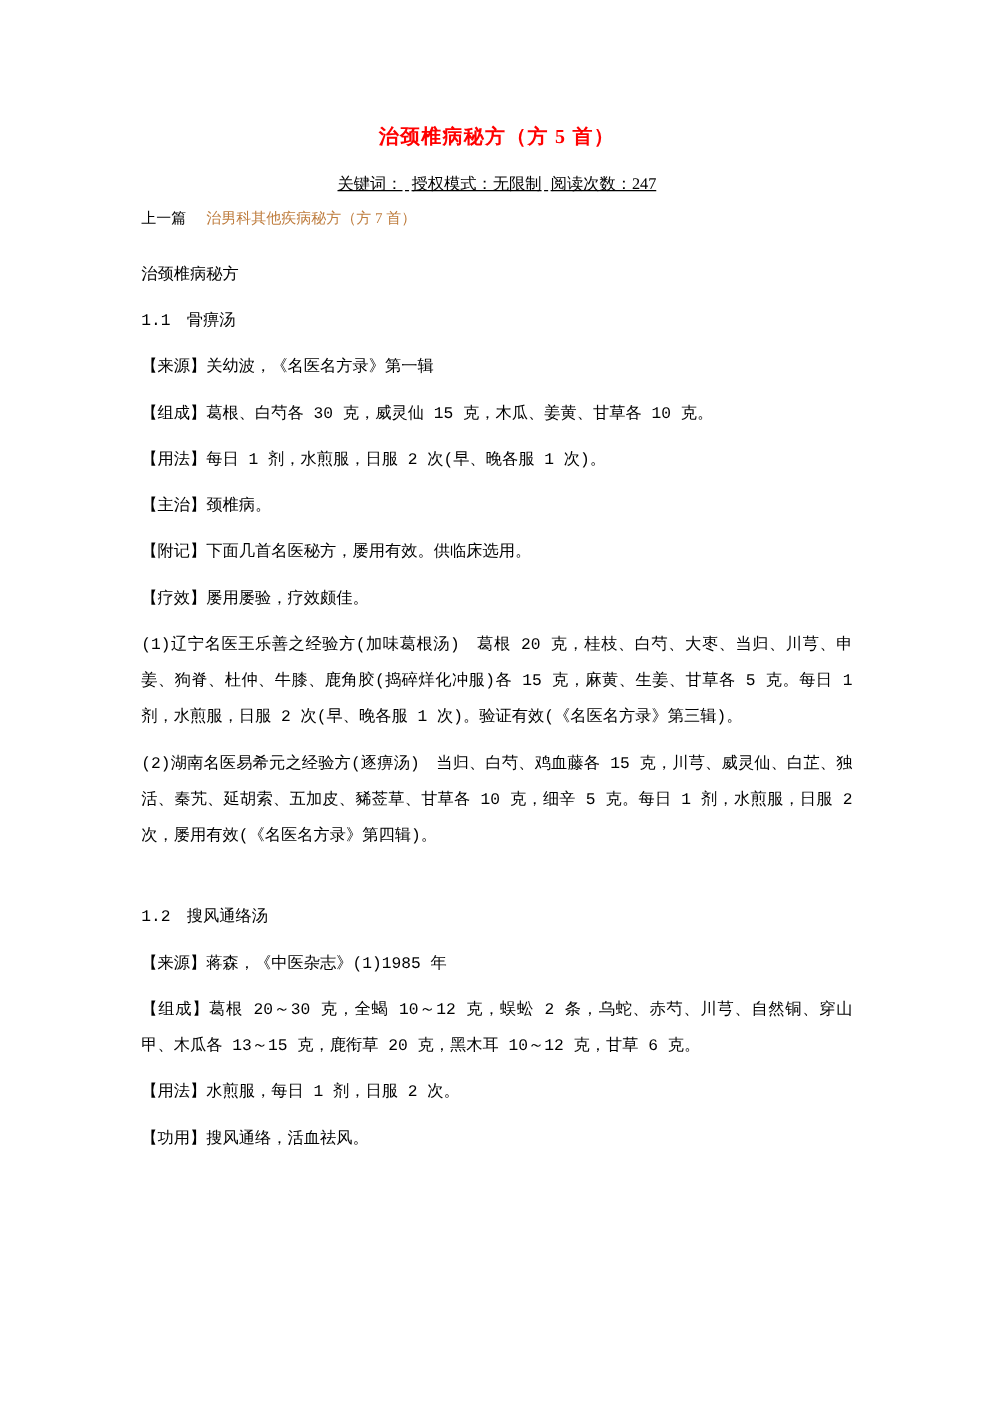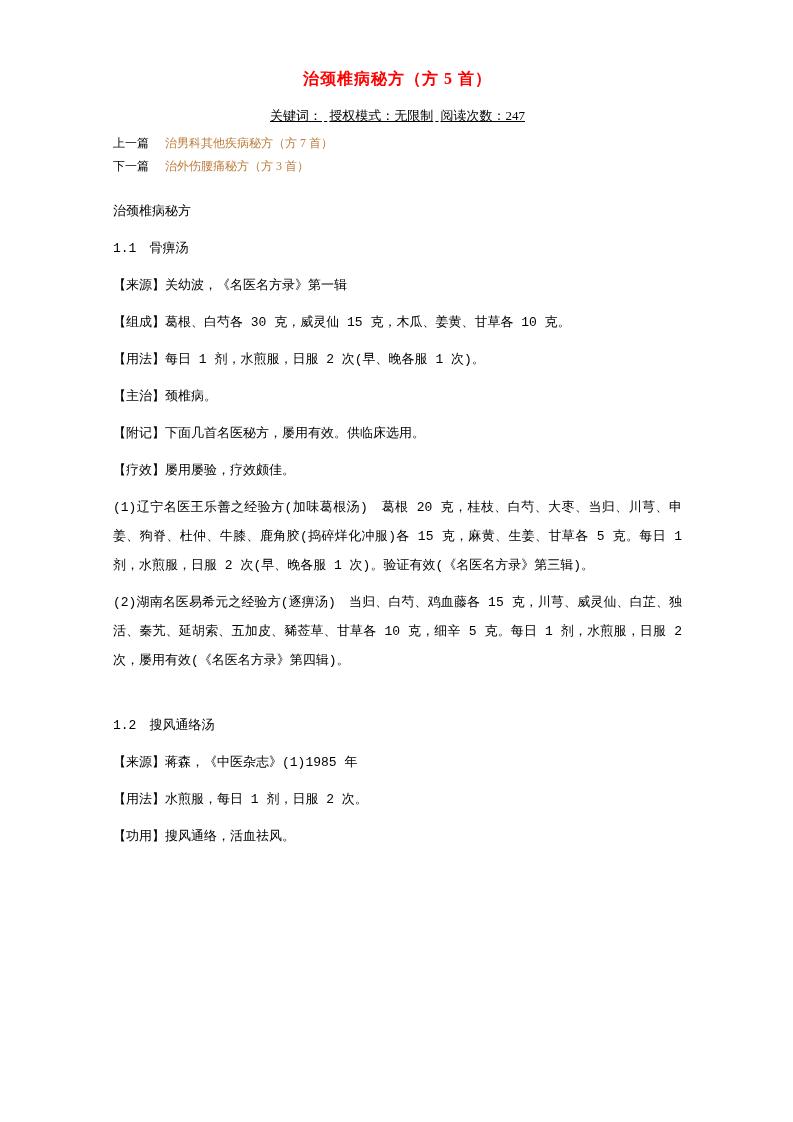--- a/index.html
+++ b/index.html
@@ -8,21 +8,21 @@
     width: 793px;
     height: 1122px;
     background: #ffffff;
     color: #000000;
     font-family: "Liberation Serif", "DejaVu Serif", serif;
     overflow: hidden;
   }
   .page {
     width: 793px;
     height: 1122px;
-    padding: 68px 111px 0 113px;
+    padding: 99px 111px 0 113px;
   }
   .doc-title {
     margin: 0;
     font-size: 16px;
     line-height: 21px;
     font-weight: bold;
     text-align: center;
     color: #ff0000;
     letter-spacing: 1px;
   }
@@ -70,40 +70,37 @@
     <span>关键词：</span>
     <span>授权模式：无限制</span>
     <span>阅读次数：247</span>
   </div>
 
   <div class="nav-block">
     <div class="nav-line">
       <span class="nav-label">上一篇</span>
       <a>治男科其他疾病秘方（方 7 首）</a>
     </div>
-    <div class="nav-line">
-      <span class="nav-label">下一篇</span>
-      <a>治外伤腰痛秘方（方 3 首）</a>
-    </div>
   </div>
 
   <div class="article">
     <p class="no-justify">治颈椎病秘方</p>
 
     <p class="no-justify">1.1　骨痹汤</p>
     <p>【来源】关幼波，《名医名方录》第一辑</p>
     <p>【组成】葛根、白芍各 30 克，威灵仙 15 克，木瓜、姜黄、甘草各 10 克。</p>
     <p>【用法】每日 1 剂，水煎服，日服 2 次(早、晚各服 1 次)。</p>
     <p>【主治】颈椎病。</p>
     <p>【附记】下面几首名医秘方，屡用有效。供临床选用。</p>
     <p>【疗效】屡用屡验，疗效颇佳。</p>
     <p>(1)辽宁名医王乐善之经验方(加味葛根汤)　葛根 20 克，桂枝、白芍、大枣、当归、川芎、申姜、狗脊、杜仲、牛膝、鹿角胶(捣碎烊化冲服)各 15 克，麻黄、生姜、甘草各 5 克。每日 1 剂，水煎服，日服 2 次(早、晚各服 1 次)。验证有效(《名医名方录》第三辑)。</p>
     <p>(2)湖南名医易希元之经验方(逐痹汤)　当归、白芍、鸡血藤各 15 克，川芎、威灵仙、白芷、独活、秦艽、延胡索、五加皮、豨莶草、甘草各 10 克，细辛 5 克。每日 1 剂，水煎服，日服 2 次，屡用有效(《名医名方录》第四辑)。</p>
 
     <div class="section-gap"></div>
 
     <p class="no-justify">1.2　搜风通络汤</p>
     <p>【来源】蒋森，《中医杂志》(1)1985 年</p>
+    <p>【组成】葛根 20～30 克，全蝎 10～12 克，蜈蚣 2 条，乌蛇、赤芍、川芎、自然铜、穿山甲、木瓜各 13～15 克，鹿衔草 20 克，黑木耳 10～12 克，甘草 6 克。</p>
     <p>【用法】水煎服，每日 1 剂，日服 2 次。</p>
     <p>【功用】搜风通络，活血祛风。</p>
   </div>
 
 </div>
 
 </body></html>

